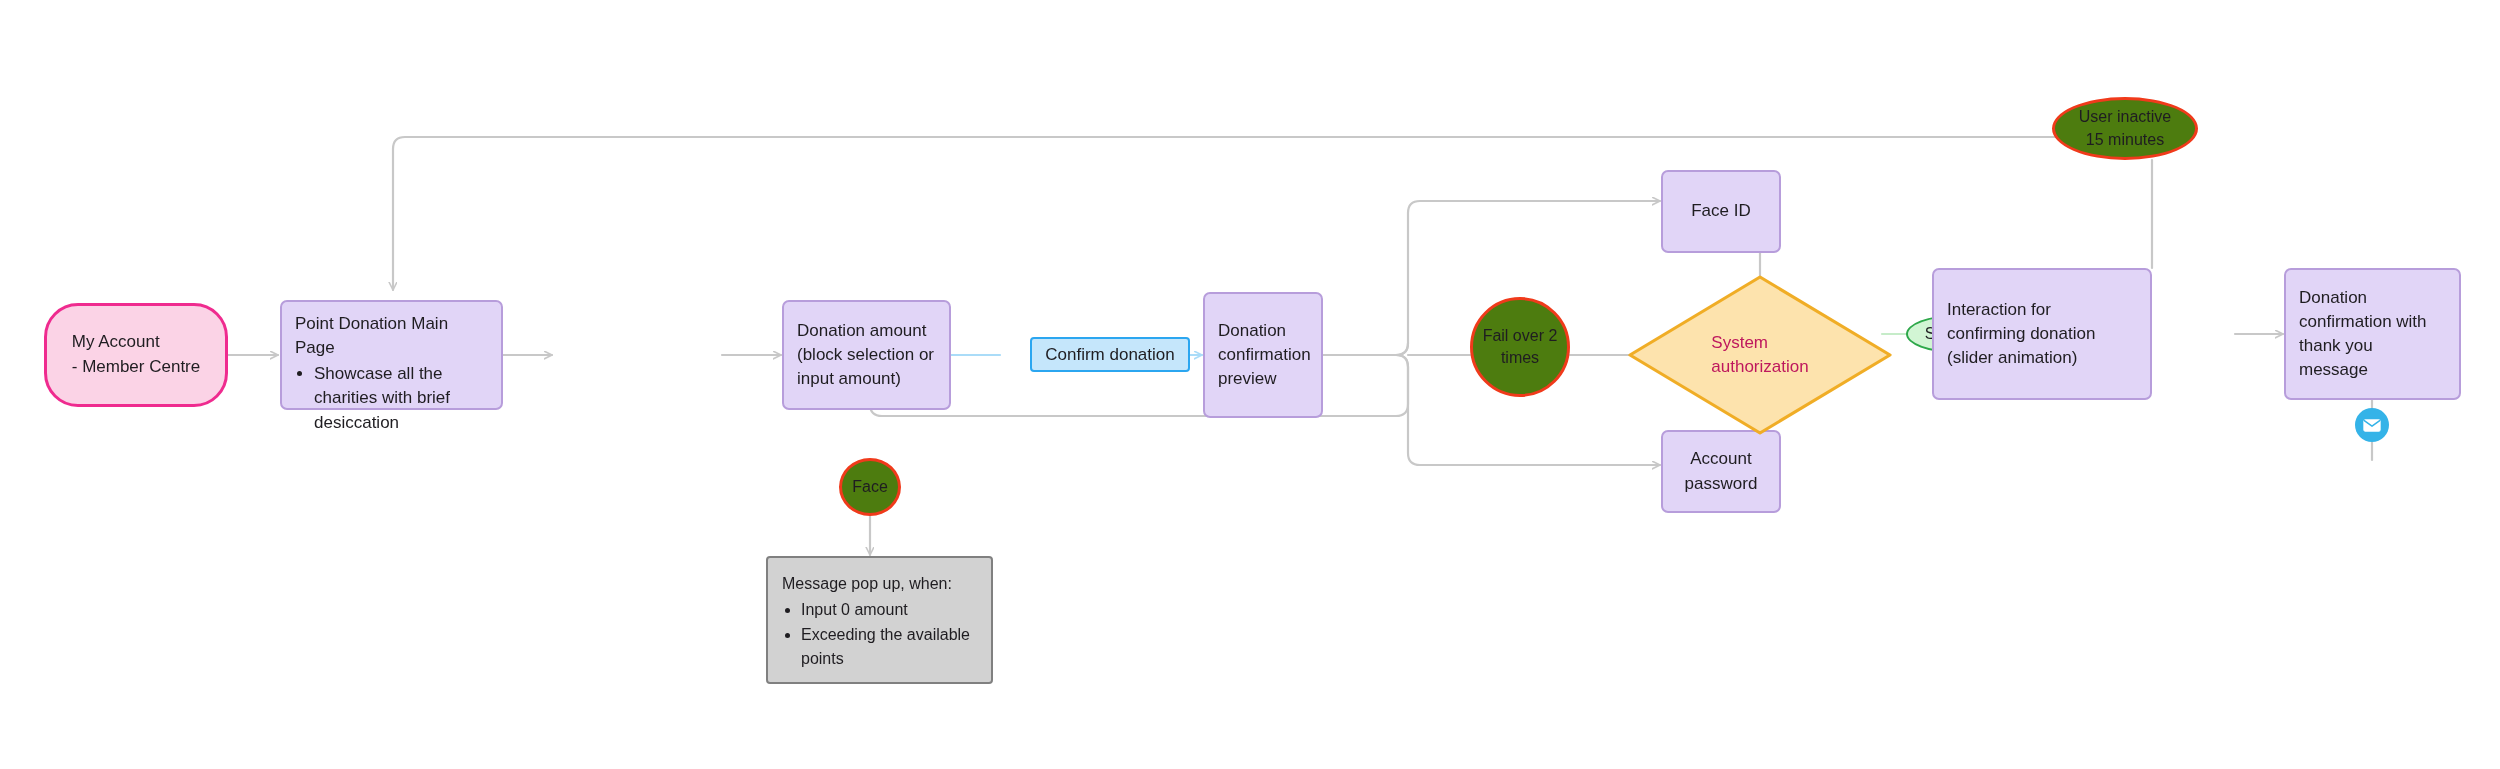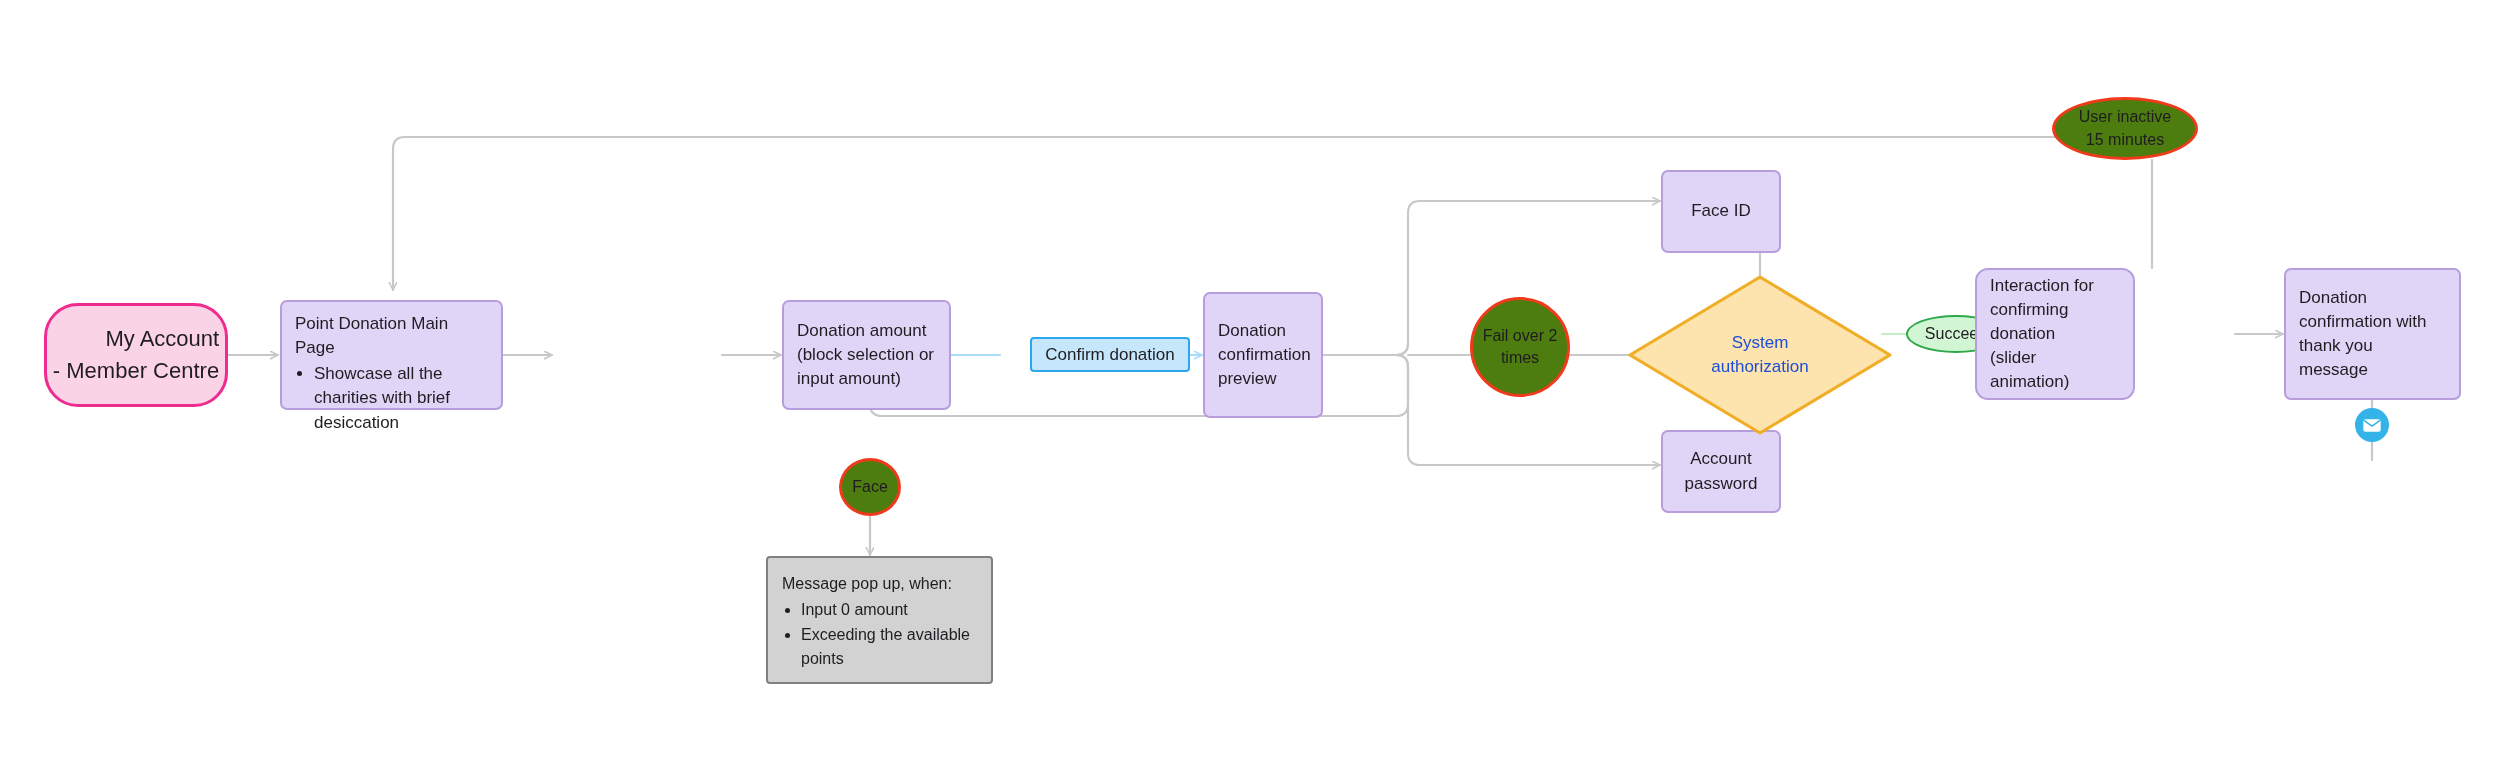--- a/index.html
+++ b/index.html
@@ -46,22 +46,22 @@
     padding: 0 13px;
     font-size: 17px;
     line-height: 1.42;
   }
   
   .term {
     background: #fbd3e6;
     border: 3px solid #ef2b8f;
     border-radius: 34px;
     align-items: center;
-    text-align: right;
-    font-size: 22px;
+    text-align: left;
+    font-size: 17px;
     line-height: 1.45;
   }
   
   .action {
     background: #c5e6fb;
     border: 2px solid #2ba6f0;
     border-radius: 4px;
     align-items: center;
     text-align: center;
     justify-content: center;
@@ -106,24 +106,24 @@
     left: 0; top: 0;
     width: 100%; height: 100%;
   }
   .diamond-label {
     position: absolute;
     left: 0; top: 0;
     width: 100%; height: 100%;
     display: flex;
     align-items: center;
     justify-content: center;
-    text-align: center;
+    text-align: left;
     font-size: 17px;
     line-height: 1.4;
-    color: #1d4ed8;
+    color: #be185d;
     white-space: pre-line;
   }
 
   
   ul.bul {
     margin: 2px 0 0 0;
     padding-left: 19px;
   }
   ul.bul li {
     margin: 0 0 1px 0;
@@ -256,21 +256,21 @@
       <polygon points="134,4 264,82 134,160 4,82" fill="#fde3ad" stroke="#f0ad26" stroke-width="3.2" stroke-linejoin="round"></polygon>
     </svg>
     <div class="diamond-label">System
 authorization</div>
   </div>
 
   <div class="node ellipse green" style="left:1906px; top:315px; width:100px; height:38px;">
     <span class="txt">Succeed</span>
   </div>
 
-  <div class="node box" style="left:1975px; top:268px; width:160px; height:132px;border-radius:13px;">
+  <div class="node box" style="left:1932px; top:268px; width:220px; height:132px;">
     <span class="txt">Interaction for
 confirming donation
 (slider animation)</span>
   </div>
 
   <div class="node box" style="left:2284px; top:268px; width:177px; height:132px;">
     <span class="txt">Donation
 confirmation with
 thank you message</span>
   </div>

